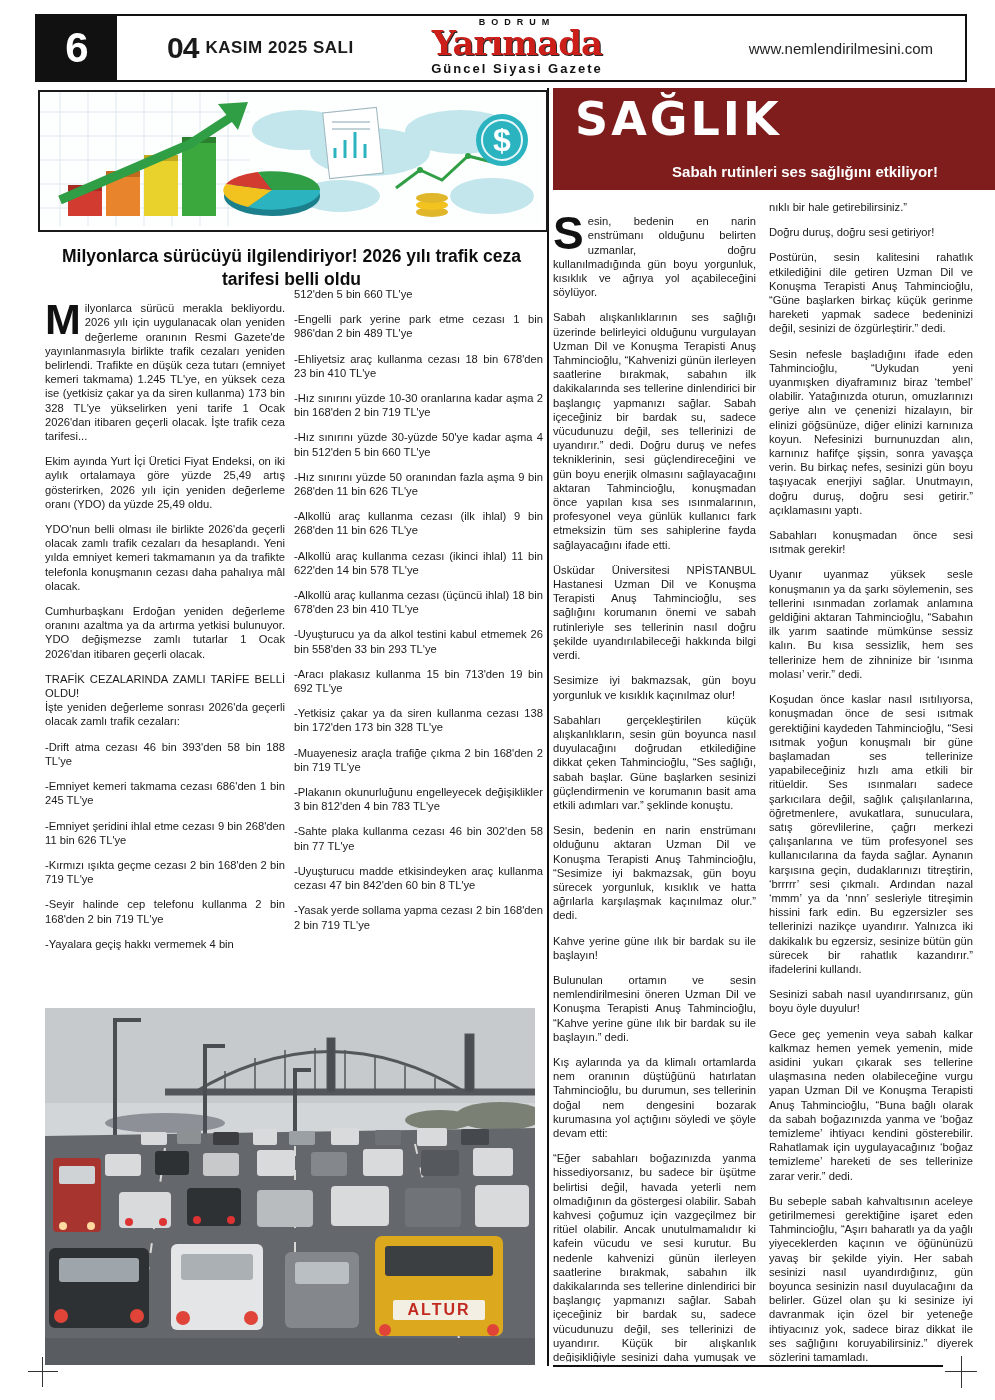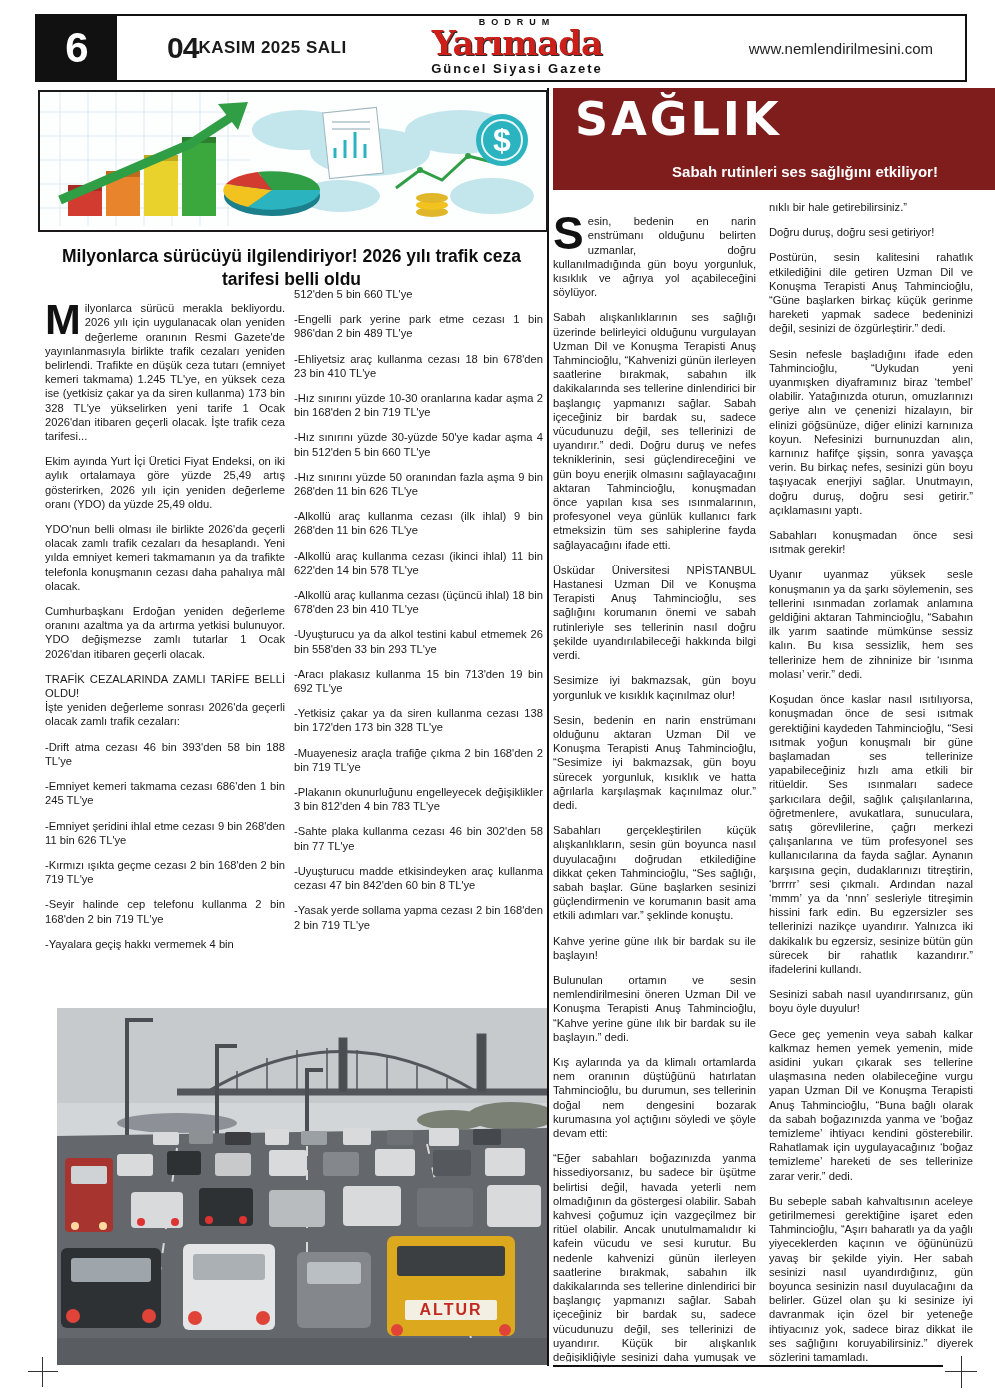--- a/index.html
+++ b/index.html
@@ -2,21 +2,21 @@
 <html lang="tr"><head>
 <meta charset="utf-8">
 <style>
   html,body{margin:0;padding:0;background:#888;}
   .page{position:relative;width:995px;height:1400px;background:#fff;margin:0 auto;
         font-family:"Liberation Sans",sans-serif;color:#1a1a1a;overflow:hidden;}
   
   .masthead{position:absolute;left:35px;top:14px;width:928px;height:64px;border:2px solid #111;background:#fff;}
   .pagenum-box{position:absolute;left:0;top:0;width:80px;height:64px;background:#111;color:#fff;
                display:flex;align-items:center;justify-content:center;font-size:42px;font-weight:bold;}
-  .date-block{position:absolute;left:130px;top:0;height:64px;display:flex;align-items:center;}
+  .date-block{position:absolute;left:130px;top:0;height:64px;display:flex;align-items:center;gap:7px;}
   .date-big{font-size:30px;font-weight:bold;letter-spacing:-1px;}
   .date-rest{font-size:17px;font-weight:bold;letter-spacing:.5px;}
   .logo{position:absolute;left:370px;top:2px;width:220px;text-align:center;line-height:1;}
   .logo-city{font-size:9px;font-weight:bold;letter-spacing:6px;color:#111;}
   .logo-name{font-family:"DejaVu Serif",serif;font-weight:bold;font-size:34px;
              color:#cc1f1a;text-shadow:1px 1px 0 #2a2a2a;letter-spacing:-1px;margin-top:-1px;}
   .logo-tag{font-size:13px;font-weight:bold;letter-spacing:2px;color:#111;margin-top:2px;}
   .website{position:absolute;right:32px;top:0;height:64px;display:flex;align-items:center;font-size:15px;color:#222;}
   
   .vrule{position:absolute;left:547px;top:88px;width:2px;height:1278px;background:#111;}
@@ -25,21 +25,21 @@
   .headline{position:absolute;left:40px;top:233px;width:503px;text-align:center;
             font-size:17.5px;font-weight:bold;line-height:1.35;color:#0d0d0d;}
   .cols{display:flex;}
   .traffic-cols{position:absolute;left:45px;top:287px;width:498px;height:720px;overflow:hidden;}
   .traffic-cols .col1{width:240px;margin-right:9px;}
   .traffic-cols .col2{width:249px;}
   .col{overflow:hidden;}
   .para{margin:0 0 11px;font-size:11.2px;line-height:14.2px;text-align:justify;white-space:pre-line;}
   .dropcap{float:left;font-weight:bold;font-size:43px;line-height:33px;padding:2px 4px 0 0;color:#111;}
   .lead-bold{font-weight:normal;}
-  .traffic-photo{position:absolute;left:57px;top:1008px;width:460px;height:357px;}
+  .traffic-photo{position:absolute;left:45px;top:1008px;width:460px;height:357px;}
   
   .saglik-box{position:absolute;left:553px;top:88px;width:504px;height:102px;background:#7f1d1d;}
   .saglik-title{position:absolute;left:22px;top:4px;color:#fff;font-family:"DejaVu Sans",sans-serif;
                 font-weight:bold;font-size:46px;letter-spacing:3px;}
   .saglik-sub{position:absolute;left:0;right:0;bottom:10px;text-align:center;color:#fff;
               font-weight:bold;font-size:15px;}
   .health-cols{position:absolute;left:553px;top:200px;width:420px;height:1162px;overflow:hidden;}
   .health-cols .col1{width:203px;margin-right:13px;}
   .health-cols .col2{width:204px;}
   .health-cols .dropcap{font-size:46px;line-height:34px;}
@@ -289,22 +289,22 @@
 
   <div class="cols health-cols">
     <div class="col col1">
       <p class="para">
         <span class="dropcap">S</span><span class="lead-bold">esin,</span><span> bedenin en narin enstrümanı olduğunu belirten uzmanlar, doğru kullanılmadığında gün boyu yorgunluk, kısıklık ve ağrıya yol açabileceğini söylüyor.</span>
       </p>
       <div>
           <p class="para">Sabah alışkanlıklarının ses sağlığı üzerinde belirleyici olduğunu vurgulayan Uzman Dil ve Konuşma Terapisti Anuş Tahmincioğlu, “Kahvenizi günün ilerleyen saatlerine bırakmak, sabahın ilk dakikalarında ses tellerine dinlendirici bir başlangıç yapmanızı sağlar. Sabah içeceğiniz bir bardak su, sadece vücudunuzu değil, ses tellerinizi de uyandırır.” dedi. Doğru duruş ve nefes tekniklerinin, sesi güçlendireceğini ve gün boyu enerjik olmasını sağlayacağını aktaran Tahmincioğlu, konuşmadan önce yapılan kısa ses ısınmalarının, profesyonel veya günlük kullanıcı fark etmeksizin tüm ses sahiplerine fayda sağlayacağını ifade etti.</p>
           <p class="para">Üsküdar Üniversitesi NPİSTANBUL Hastanesi Uzman Dil ve Konuşma Terapisti Anuş Tahmincioğlu, ses sağlığını korumanın önemi ve sabah rutinleriyle ses tellerinin nasıl doğru şekilde uyandırılabileceği hakkında bilgi verdi.</p>
           <p class="para">Sesimize iyi bakmazsak, gün boyu yorgunluk ve kısıklık kaçınılmaz olur!</p>
+          <p class="para">Sabahları gerçekleştirilen küçük alışkanlıkların, sesin gün boyunca nasıl duyulacağını doğrudan etkilediğine dikkat çeken Tahmincioğlu, “Ses sağlığı, sabah başlar. Güne başlarken sesinizi güçlendirmenin ve korumanın basit ama etkili adımları var.” şeklinde konuştu.</p>
           <p class="para">Sesin, bedenin en narin enstrümanı olduğunu aktaran Uzman Dil ve Konuşma Terapisti Anuş Tahmincioğlu, “Sesimize iyi bakmazsak, gün boyu sürecek yorgunluk, kısıklık ve hatta ağrılarla karşılaşmak kaçınılmaz olur.” dedi.</p>
-          <p class="para">Sabahları gerçekleştirilen küçük alışkanlıkların, sesin gün boyunca nasıl duyulacağını doğrudan etkilediğine dikkat çeken Tahmincioğlu, “Ses sağlığı, sabah başlar. Güne başlarken sesinizi güçlendirmenin ve korumanın basit ama etkili adımları var.” şeklinde konuştu.</p>
           <p class="para">Kahve yerine güne ılık bir bardak su ile başlayın!</p>
           <p class="para">Bulunulan ortamın ve sesin nemlendirilmesini öneren Uzman Dil ve Konuşma Terapisti Anuş Tahmincioğlu, “Kahve yerine güne ılık bir bardak su ile başlayın.” dedi.</p>
           <p class="para">Kış aylarında ya da klimalı ortamlarda nem oranının düştüğünü hatırlatan Tahmincioğlu, bu durumun, ses tellerinin doğal nem dengesini bozarak kurumasına yol açtığını söyledi ve şöyle devam etti:</p>
           <p class="para">“Eğer sabahları boğazınızda yanma hissediyorsanız, bu sadece bir üşütme belirtisi değil, havada yeterli nem olmadığının da göstergesi olabilir. Sabah kahvesi çoğumuz için vazgeçilmez bir ritüel olabilir. Ancak unutulmamalıdır ki kafein vücudu ve sesi kurutur. Bu nedenle kahvenizi günün ilerleyen saatlerine bırakmak, sabahın ilk dakikalarında ses tellerine dinlendirici bir başlangıç yapmanızı sağlar. Sabah içeceğiniz bir bardak su, sadece vücudunuzu değil, ses tellerinizi de uyandırır. Küçük bir alışkanlık değişikliğiyle sesinizi daha yumuşak ve daha daya-</p>
         </div>
     </div>
     <div class="col col2">
       <div>
           <p class="para">nıklı bir hale getirebilirsiniz.”</p>
           <p class="para">Doğru duruş, doğru sesi getiriyor!</p>

